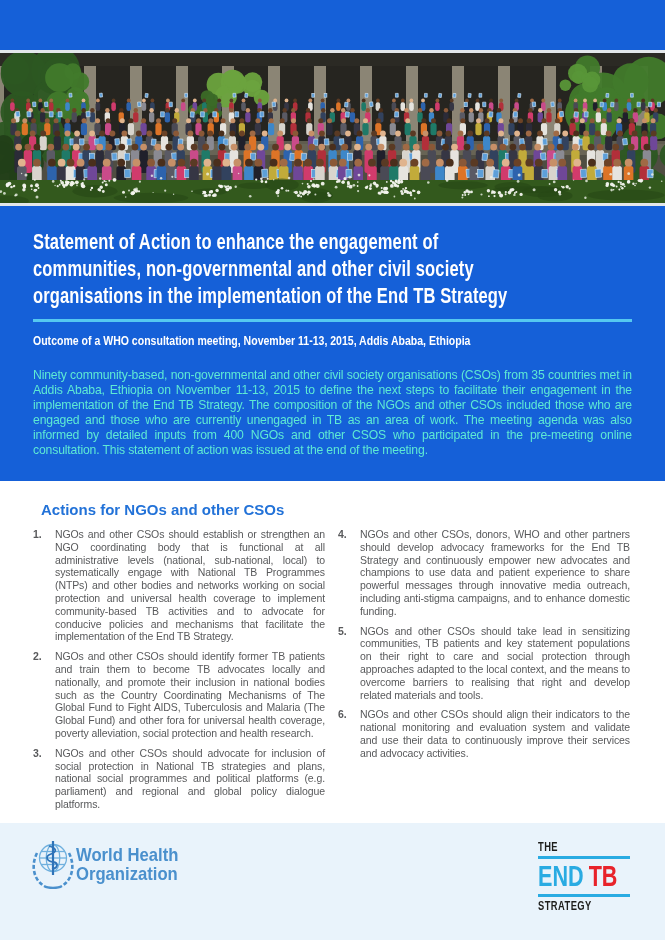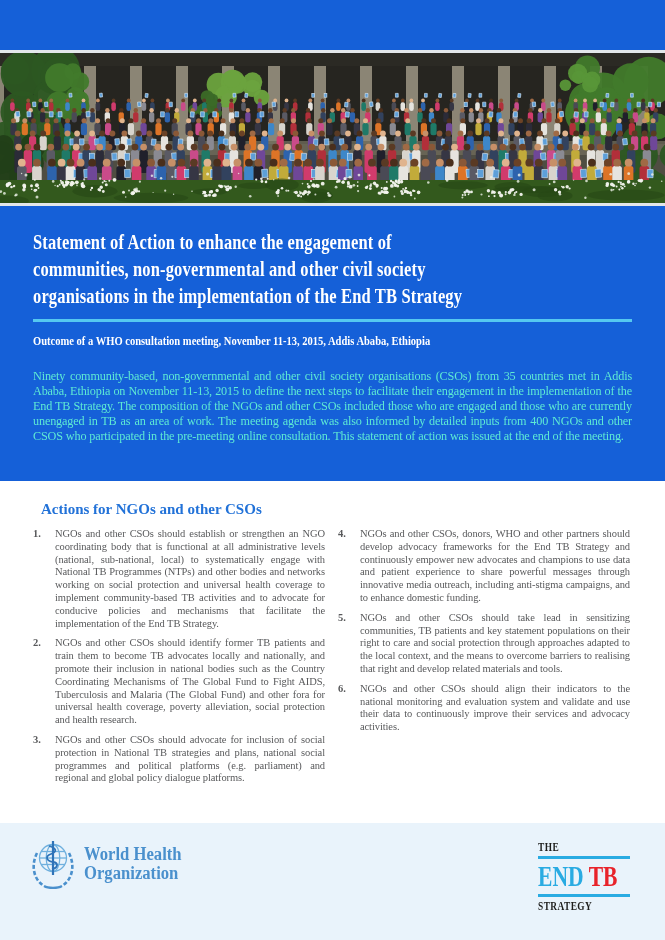--- a/index.html
+++ b/index.html
@@ -1,18 +1,18 @@
 <!DOCTYPE html>
 <html><head>
 <meta charset="utf-8">
 <style>
   html,body{margin:0;padding:0;background:#ffffff;}
   .page{
     width:665px;height:940px;overflow:hidden;background:#ffffff;
-    font-family:Liberation Serif, serif;display:flex;flex-direction:column;
+    font-family:Liberation Sans, sans-serif;display:flex;flex-direction:column;
     position:relative;
   }
   .top-band{height:50px;background:#1560d8;flex:none;}
   .photo{
     height:156px;flex:none;box-sizing:border-box;
     border-top:3px solid #e3e7ea;border-bottom:3px solid #e3e7ea;background:#4f4d42;
   }
   .photo svg{display:block;filter:blur(.4px);}
   .banner{
     height:275px;flex:none;box-sizing:border-box;background:#1560d8;color:#ffffff;
@@ -29,21 +29,21 @@
   .actions{height:342px;flex:none;box-sizing:border-box;background:#ffffff;
     padding:20px 30px 0 33px;overflow:hidden;}
   .actions h2{margin:0 0 10px 8px;font-size:15px;font-weight:bold;color:#2272d8;}
   .cols{display:flex;gap:13px;}
   .col{width:292px;display:flex;flex-direction:column;gap:7px;}
   .item{display:flex;font-size:10.5px;line-height:12.8px;color:#58595b;letter-spacing:-0.1px;}
   .item .num{width:22px;flex:none;font-weight:bold;}
   .item .txt{flex:1;text-align:justify;}
   .footer{height:117px;flex:none;box-sizing:border-box;background:#e9f3fb;
     display:flex;justify-content:space-between;padding:14px 35px 0 30px;}
-  .who-top{display:flex;align-items:center;gap:8px;}
+  .who-top{display:flex;align-items:center;}
   .who-name{color:#4a90cd;font-weight:bold;font-size:18.5px;line-height:19px;
     transform:scaleX(0.9);transform-origin:left center;white-space:nowrap;}
   .who-name span{display:block;}
   .who-copy{margin-top:9px;font-size:8px;line-height:10.5px;color:#6d7073;}
   .endtb{width:92px;margin-top:3px;}
   .endtb .the,.endtb .strategy{font-size:13px;font-weight:bold;color:#1d1d1b;
     transform:scaleX(0.72);transform-origin:left top;white-space:nowrap;letter-spacing:0.6px;line-height:14px;}
   .endtb .rule{height:3px;background:#29abe2;margin:2px 0;}
   .endtb .main{display:flex;gap:7px;align-items:baseline;height:31px;
     transform:scaleX(0.72);transform-origin:left top;white-space:nowrap;}

